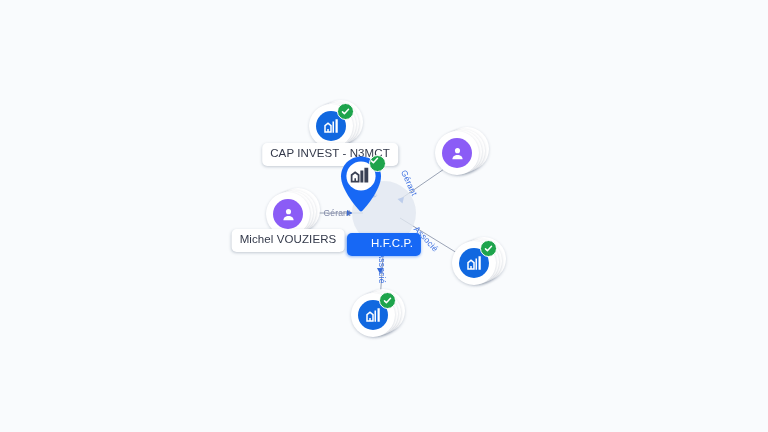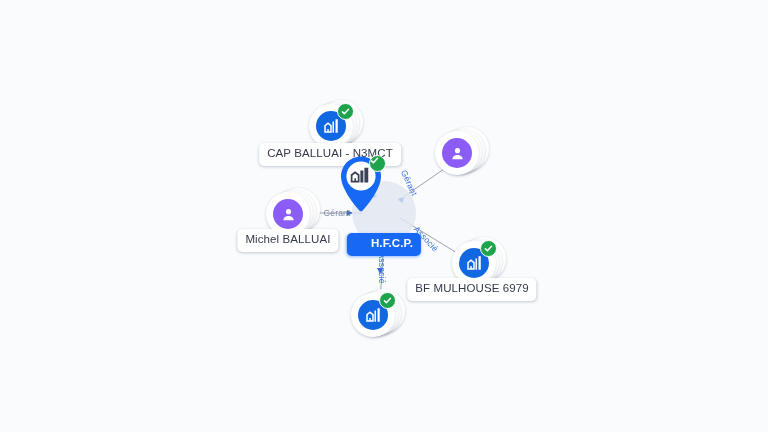--- a/index.html
+++ b/index.html
@@ -70,21 +70,21 @@
   .label{
     position:absolute;transform:translate(-50%,0);
     background:#ffffff;color:#33394a;
     font-size:11.5px;line-height:1;
     padding:5px 8px 6px 8px;
     border-radius:5px;white-space:nowrap;
     box-shadow:0 1px 3px rgba(40,60,90,.26);
     letter-spacing:.1px;
   }
   .label.primary{
-    background:#1768f5;color:#ffffff;font-weight:700;
+    background:#1768f5;color:#ffffff;font-weight:400;
     box-shadow:0 1px 3px rgba(23,104,245,.45);
     padding-left:24px;
   }
 
   
   .elabel{
     position:absolute;transform-origin:50% 50%;
     font-size:8.5px;line-height:1;white-space:nowrap;
     letter-spacing:.2px;
   }
@@ -136,21 +136,21 @@
           </svg>
         </div>
         <div class="badge">
           <svg width="9" height="9" viewBox="0 0 24 24" fill="none" stroke="#ffffff" stroke-width="4" stroke-linecap="round" stroke-linejoin="round">
               <path d="M4 13l5 5L20 6"></path>
             </svg>
         </div>
       </div>
     </div>
   </div>
-  <div class="label" style="left:330px;top:143px;">CAP BALLUAI - N3MCT</div>
+  <div class="label" style="left:330px;top:143px;">CAP INVEST - N3MCT</div>
 
   <div class="node" style="left:457px;top:153px;">
     <div class="stack">
       <div class="card c3"></div>
       <div class="card c2"></div>
       <div class="card c1"></div>
       <div class="disc">
         <div class="inner person">
           <svg width="17" height="17" viewBox="0 0 24 24" fill="#ffffff">
             <circle cx="12" cy="8" r="3.6"></circle>
@@ -169,21 +169,21 @@
       <div class="disc">
         <div class="inner person">
           <svg width="17" height="17" viewBox="0 0 24 24" fill="#ffffff">
             <circle cx="12" cy="8" r="3.6"></circle>
             <path d="M4.8 20c0-3.6 3.2-5.8 7.2-5.8s7.2 2.2 7.2 5.8H4.8z"></path>
           </svg>
         </div>
       </div>
     </div>
   </div>
-  <div class="label" style="left:288px;top:229px;">Michel BALLUAI</div>
+  <div class="label" style="left:288px;top:229px;">Michel VOUZIERS</div>
 
   <div class="node" style="left:474px;top:263px;">
     <div class="stack">
       <div class="card c3"></div>
       <div class="card c2"></div>
       <div class="card c1"></div>
       <div class="disc">
         <div class="inner company">
           <svg width="18" height="18" viewBox="0 0 24 24" fill="#ffffff">
             <path d="M3 21V11l5-4 5 4v10H3zm2-2h2v-3h2v3h2v-6.9L8 9.6 5 12.1V19z"></path>
@@ -191,21 +191,20 @@
           </svg>
         </div>
         <div class="badge">
           <svg width="9" height="9" viewBox="0 0 24 24" fill="none" stroke="#ffffff" stroke-width="4" stroke-linecap="round" stroke-linejoin="round">
               <path d="M4 13l5 5L20 6"></path>
             </svg>
         </div>
       </div>
     </div>
   </div>
-  <div class="label" style="left:472px;top:278px;">BF MULHOUSE 6979</div>
 
   <div class="node" style="left:373px;top:315px;">
     <div class="stack">
       <div class="card c3"></div>
       <div class="card c2"></div>
       <div class="card c1"></div>
       <div class="disc">
         <div class="inner company">
           <svg width="18" height="18" viewBox="0 0 24 24" fill="#ffffff">
             <path d="M3 21V11l5-4 5 4v10H3zm2-2h2v-3h2v3h2v-6.9L8 9.6 5 12.1V19z"></path>

